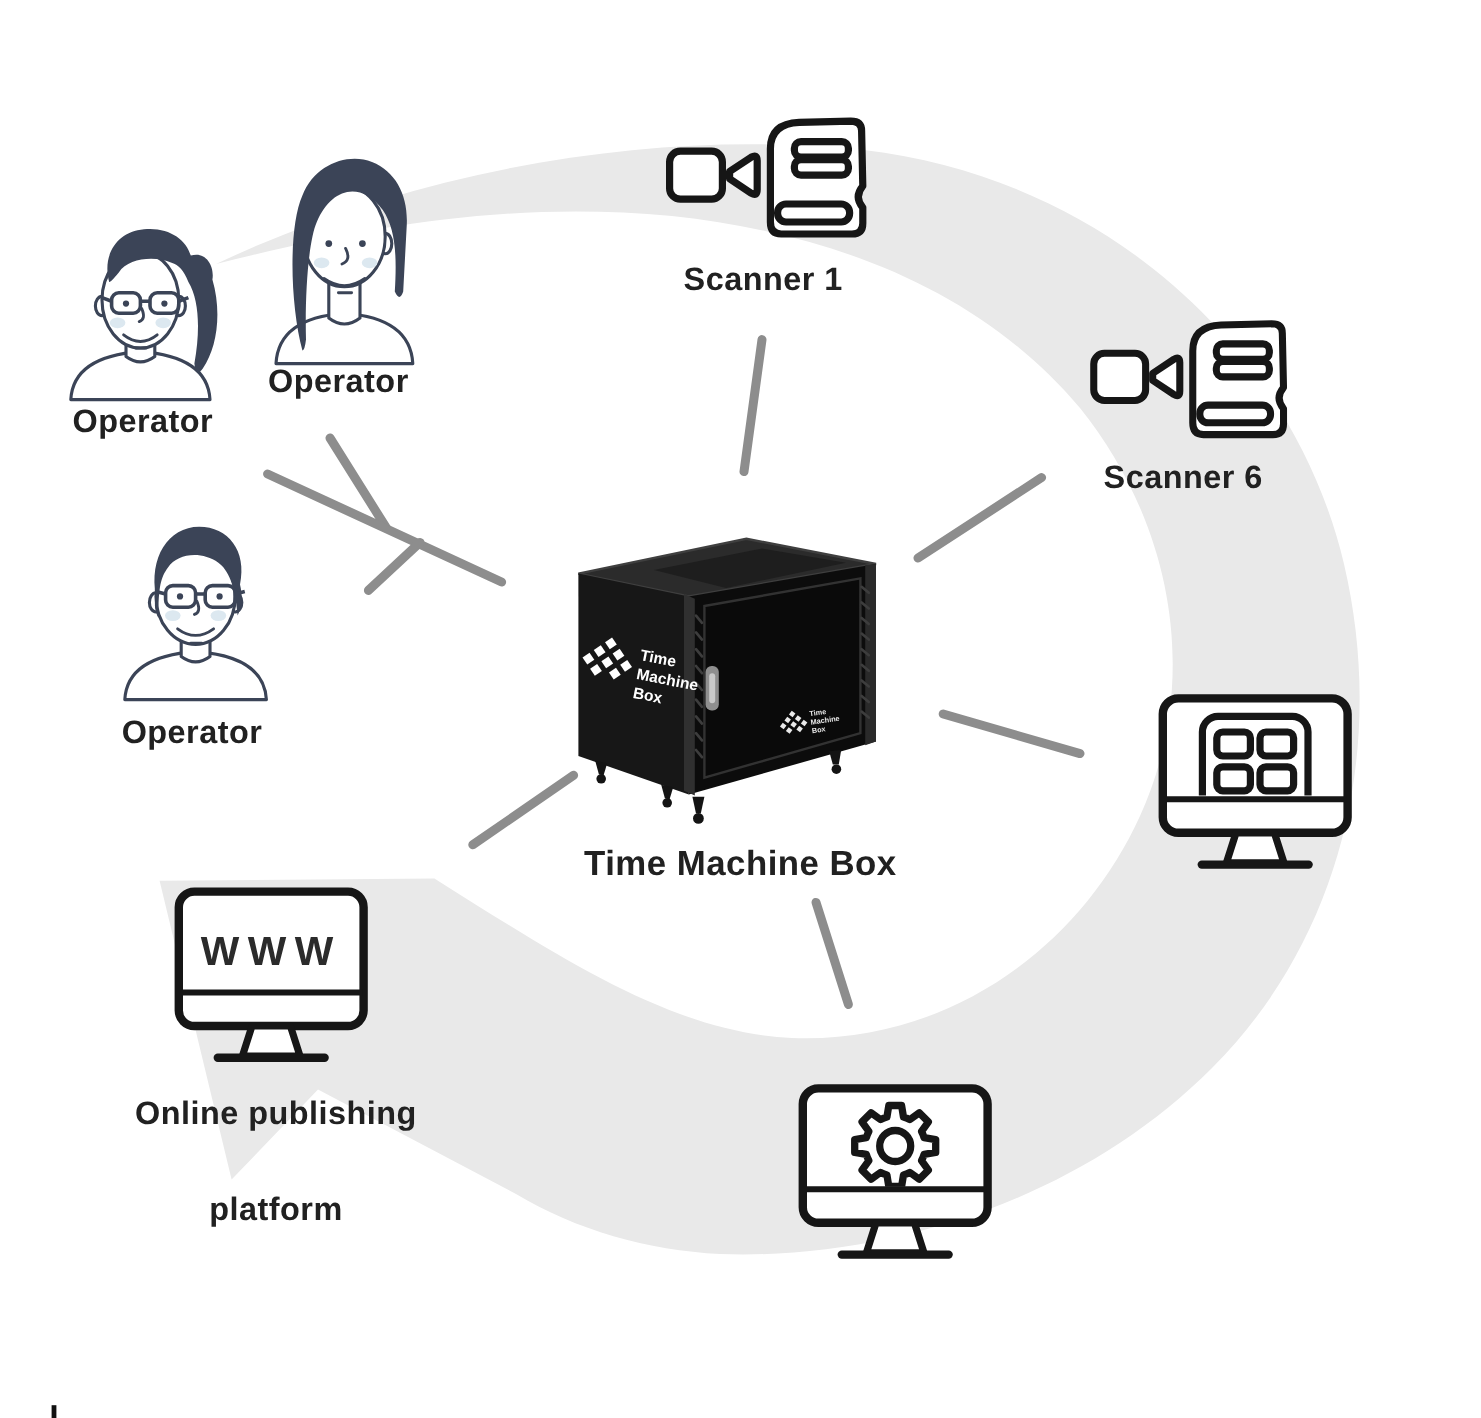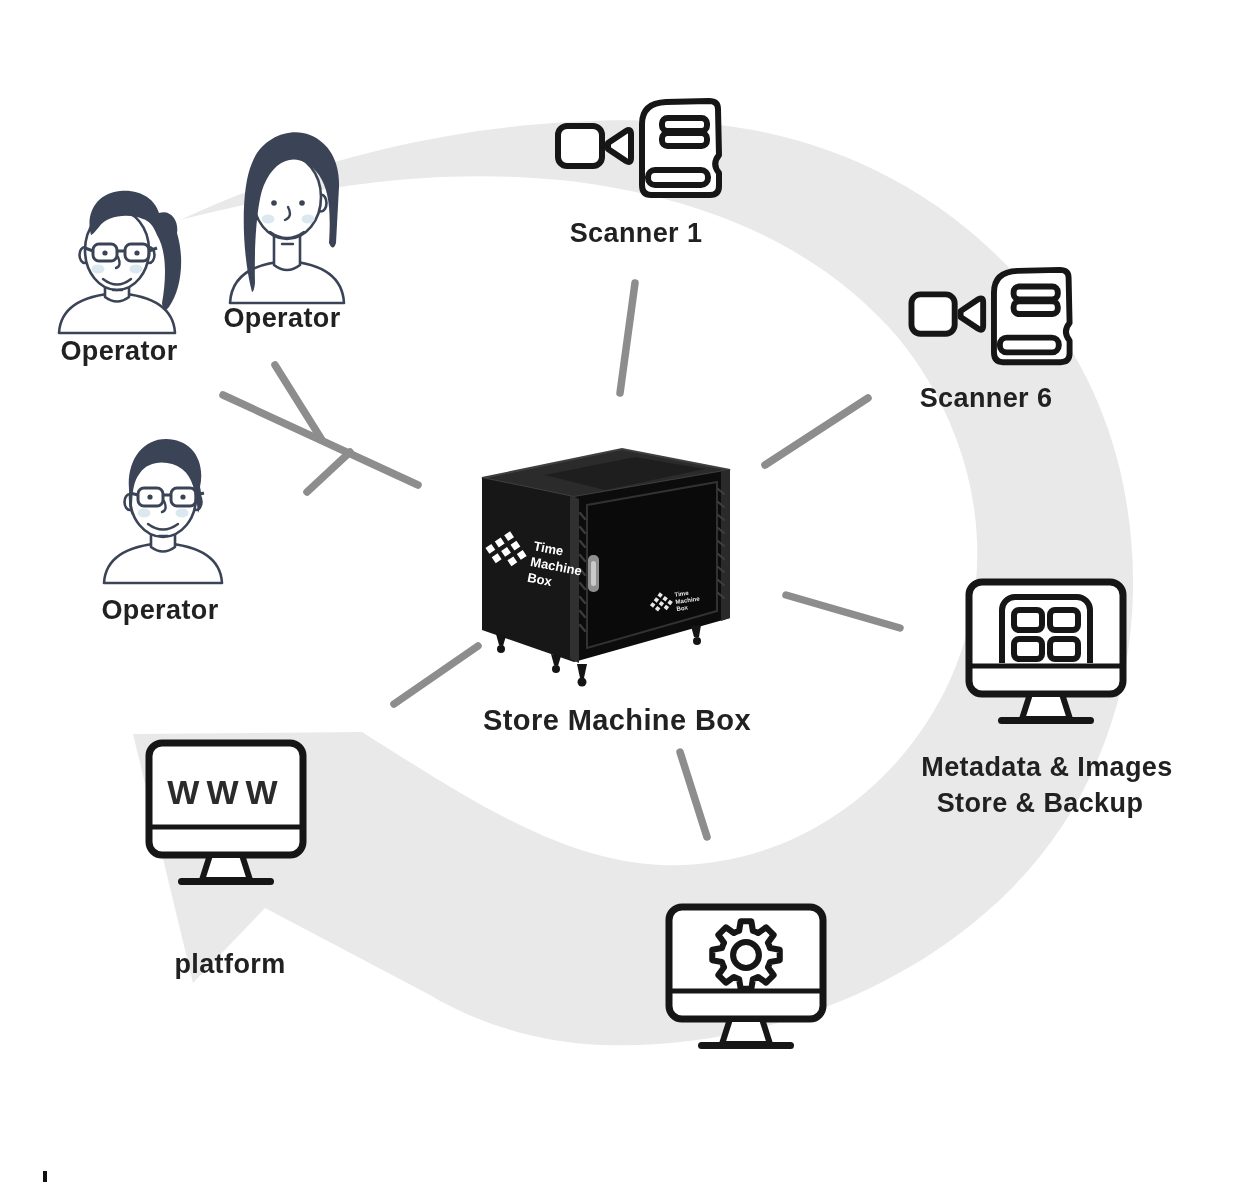--- a/index.html
+++ b/index.html
@@ -230,21 +230,21 @@
       <path d="M41 199 L51 201 L48 211 L44 210 Z"></path>
         <circle cx="46" cy="214" r="4"></circle>
       <path d="M96 219 L106 221 L103 231 L99 230 Z"></path>
         <circle cx="101" cy="234" r="4"></circle>
       <path d="M122 229 L132 229 L129 243 L125 243 Z"></path>
         <circle cx="127" cy="247" r="4.5"></circle>
       <path d="M236 191 L246 190 L244 202 L239 202 Z"></path>
         <circle cx="242" cy="206" r="4"></circle>
     </g>
   </svg>
-  <div class="node-label" style="left:617px;top:702px;font-size:29px">Store Machine Box</div>
+  <div class="node-label" style="left:617px;top:702px;font-size:29px">Time Machine Box</div>
 
   <svg class="abs" style="left:964px;top:577px" width="164" height="154" viewBox="0 0 164 154">
     <defs>
         <clipPath id="clipStorage">
           <rect x="8" y="8" width="148" height="78"></rect>
         </clipPath>
       </defs>
     <g class="ink" stroke-width="7" stroke-linejoin="round">
       <rect x="5" y="5" width="154" height="112" rx="13"></rect>
     </g>
@@ -252,22 +252,20 @@
       <rect x="38" y="20" width="88" height="84" rx="13"></rect>
       <rect x="50" y="33" width="28" height="20" rx="5"></rect>
       <rect x="86" y="33" width="28" height="20" rx="5"></rect>
       <rect x="50" y="62" width="28" height="20" rx="5"></rect>
       <rect x="86" y="62" width="28" height="20" rx="5"></rect>
     </g>
     <line x1="6" y1="89" x2="158" y2="89" stroke="#161616" stroke-width="5"></line>
     <path d="M66 117 L98 117 L106 142 L58 142 Z" fill="#ffffff" stroke="#161616" stroke-width="6" stroke-linejoin="round"></path>
     <rect x="34" y="140" width="96" height="7" rx="3.5" fill="#161616"></rect>
   </svg>
-  <div class="node-label" style="left:1047px;top:749px">Metadata &amp; Images</div>
-  <div class="node-label" style="left:1040px;top:785px">Store &amp; Backup</div>
 
   <svg class="abs" style="left:664px;top:902px" width="164" height="154" viewBox="0 0 164 154">
     <defs>
         <clipPath id="clipGear">
           <rect x="8" y="8" width="148" height="79"></rect>
         </clipPath>
       </defs>
     <g class="ink" stroke-width="7" stroke-linejoin="round">
       <rect x="5" y="5" width="154" height="112" rx="13"></rect>
     </g>
@@ -288,15 +286,16 @@
 
   <svg class="abs" style="left:144px;top:738px" width="164" height="154" viewBox="0 0 164 154">
     <g class="ink" stroke-width="7" stroke-linejoin="round">
       <rect x="5" y="5" width="154" height="112" rx="13"></rect>
     </g>
     <text x="82" y="66" text-anchor="middle" fill="#2b2b2b" font-family="Liberation Sans, sans-serif" font-weight="600" font-size="34" letter-spacing="7">WWW</text>
     <line x1="6" y1="89" x2="158" y2="89" stroke="#161616" stroke-width="5"></line>
     <path d="M66 117 L98 117 L106 142 L58 142 Z" fill="#ffffff" stroke="#161616" stroke-width="6" stroke-linejoin="round"></path>
     <rect x="34" y="140" width="96" height="7" rx="3.5" fill="#161616"></rect>
   </svg>
-  <div class="node-label" style="left:230px;top:946px">platform</div>
+  <div class="node-label" style="left:230px;top:910px">Online publishing</div>
+  <div class="node-label" style="left:230px;top:990px">platform</div>
 
 </div>
 
 </body></html>

